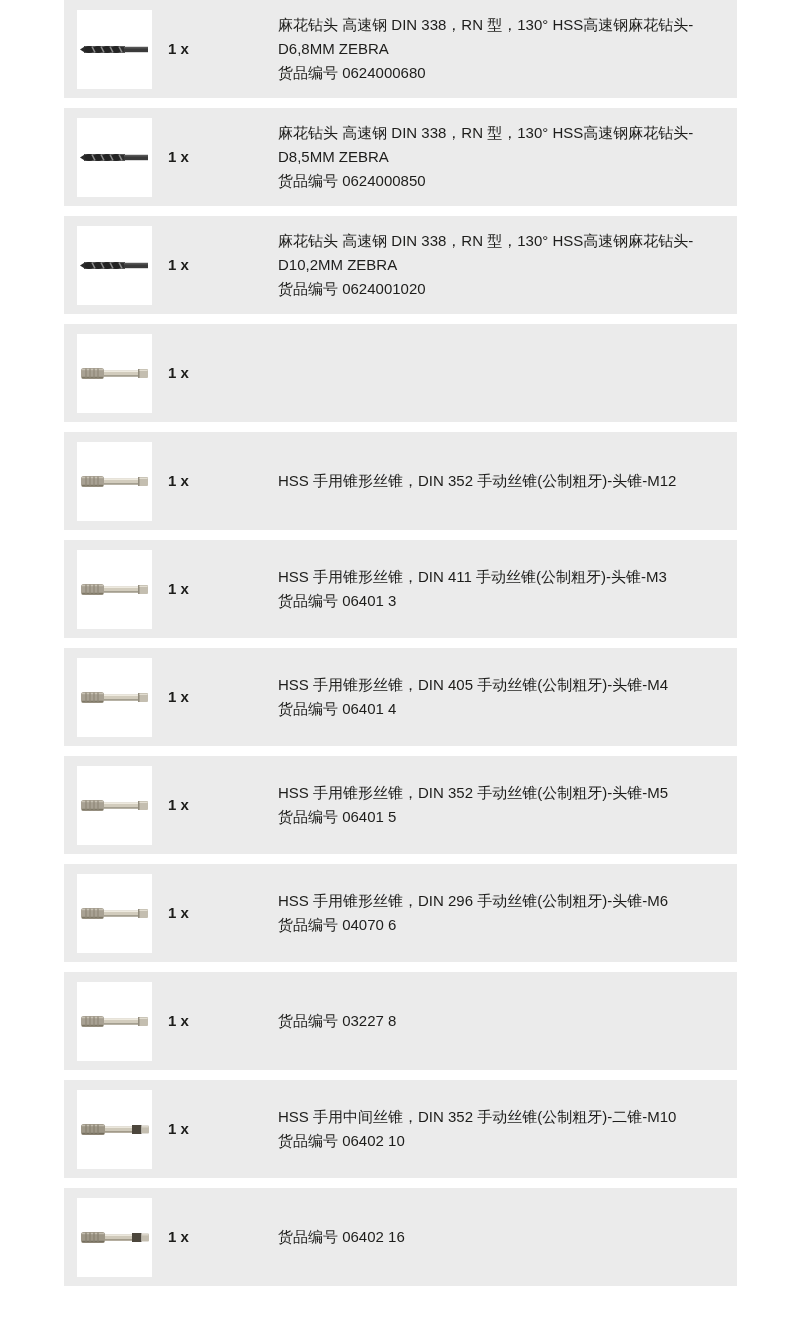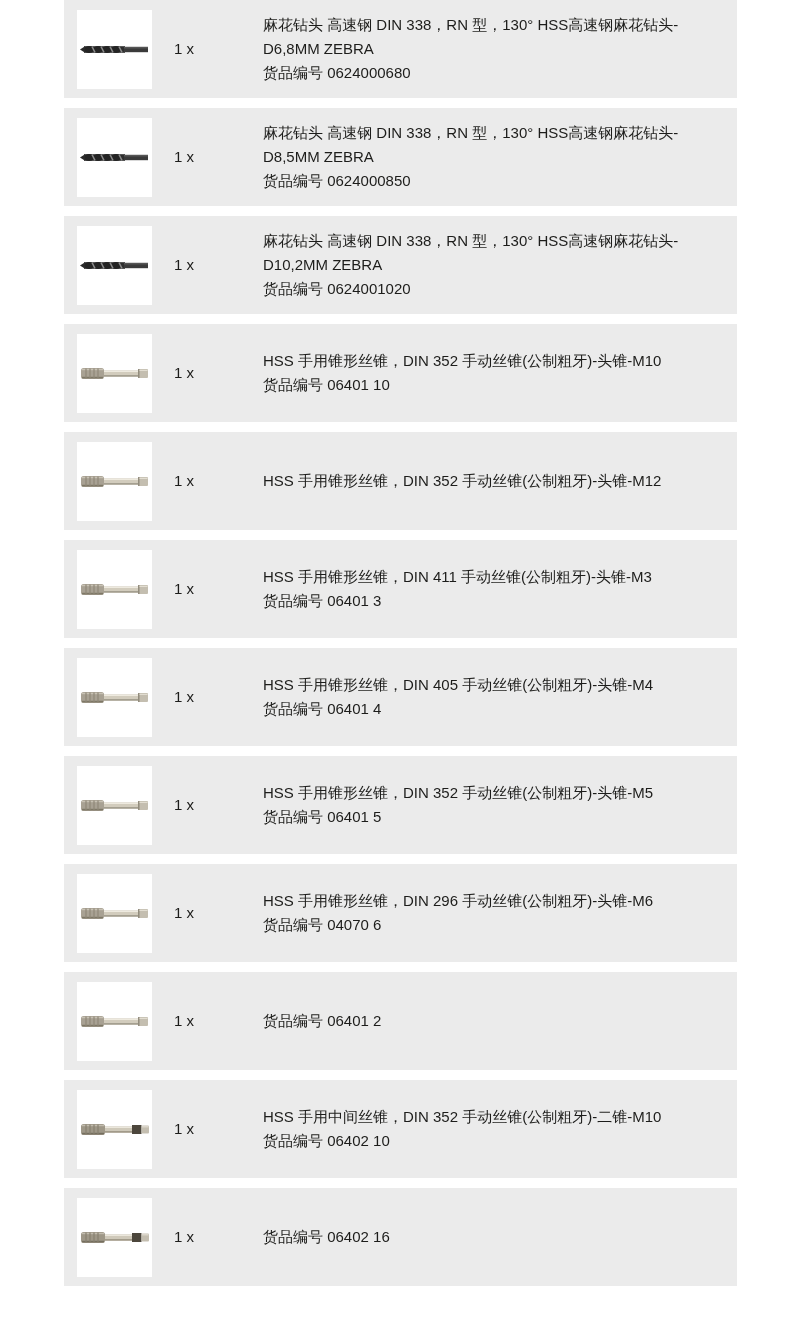--- a/index.html
+++ b/index.html
@@ -17,26 +17,26 @@
   }
   .thumb {
     flex:0 0 auto;
     margin-left:13px; width:75px; height:79px;
     background:#ffffff;
     display:flex; align-items:center; justify-content:center;
   }
   .thumb svg { display:block; }
   .qty {
     flex:0 0 auto;
-    margin-left:22px; width:60px;
-    font-size:15px; line-height:24px;
+    margin-left:16px; width:60px;
+    font-size:15px; line-height:24px;font-weight:bold;
   }
   .desc {
     flex:0 0 auto;
-    margin-left:29px; width:460px;
+    margin-left:50px; width:460px;
     font-size:15px; line-height:24px;
   }
   .title { word-break:break-word; }
   .article { }
 </style>
 </head>
 <body>
 
 <div class="list">
   <div class="row">
@@ -131,24 +131,20 @@
         <rect x="27" y="36.4" width="35" height="6.2" fill="#d2ccbd"></rect>
         <rect x="27" y="36.8" width="35" height="1.2" fill="#eeeadf"></rect>
         <rect x="27" y="41.2" width="35" height="1.4" fill="#9a9485"></rect>
         <rect x="61" y="35" width="10" height="9" rx="1" fill="#c4beb0"></rect>
         <line x1="61.8" y1="35" x2="61.8" y2="44" stroke="#8d8778" stroke-width="1.4"></line>
         <rect x="62.5" y="35.8" width="8" height="1.2" fill="#e2ddd1"></rect>
       </svg>
 
     </div>
     <div class="qty">1 x</div>
-    <div class="desc">
-      <div class="title">HSS 手用锥形丝锥，DIN 352 手动丝锥(公制粗牙)-头锥-M10</div>
-      <div class="article"><span>货品编号</span> <span>06401 10</span></div>
-    </div>
   </div>
 
   <div class="row">
     <div class="thumb">
 
       <svg width="75" height="79" viewBox="0 0 75 79">
         <rect x="4" y="34" width="23" height="11" rx="2.5" fill="#a8a193"></rect>
         <rect x="5" y="34.8" width="21" height="1.4" fill="#c8c2b4"></rect>
         <rect x="5" y="42.8" width="21" height="1.6" fill="#7e7867"></rect>
         <line x1="9" y1="34.5" x2="9" y2="44.5" stroke="#8f8878" stroke-width="1.2"></line>
@@ -293,21 +289,21 @@
         <rect x="27" y="36.8" width="35" height="1.2" fill="#eeeadf"></rect>
         <rect x="27" y="41.2" width="35" height="1.4" fill="#9a9485"></rect>
         <rect x="61" y="35" width="10" height="9" rx="1" fill="#c4beb0"></rect>
         <line x1="61.8" y1="35" x2="61.8" y2="44" stroke="#8d8778" stroke-width="1.4"></line>
         <rect x="62.5" y="35.8" width="8" height="1.2" fill="#e2ddd1"></rect>
       </svg>
 
     </div>
     <div class="qty">1 x</div>
     <div class="desc">
-      <div class="article"><span>货品编号</span> <span>06401 2</span></div>
+      <div class="article"><span>货品编号</span> <span>03227 8</span></div>
     </div>
   </div>
 
   <div class="row">
     <div class="thumb">
 
       <svg width="75" height="79" viewBox="0 0 75 79">
         <rect x="4" y="34" width="24" height="11" rx="2.5" fill="#9e9787"></rect>
         <rect x="5" y="34.8" width="22" height="1.4" fill="#c2bcae"></rect>
         <rect x="5" y="42.8" width="22" height="1.6" fill="#756f5f"></rect>

